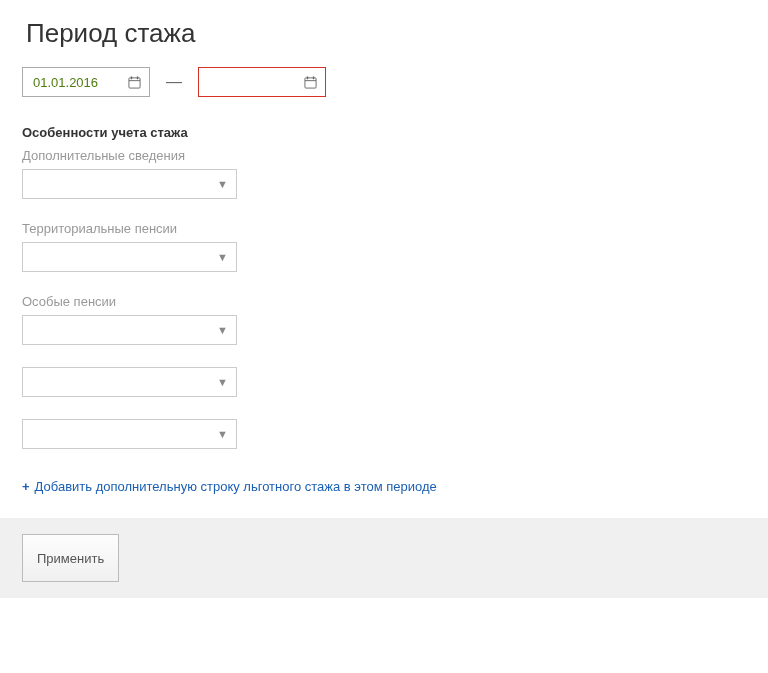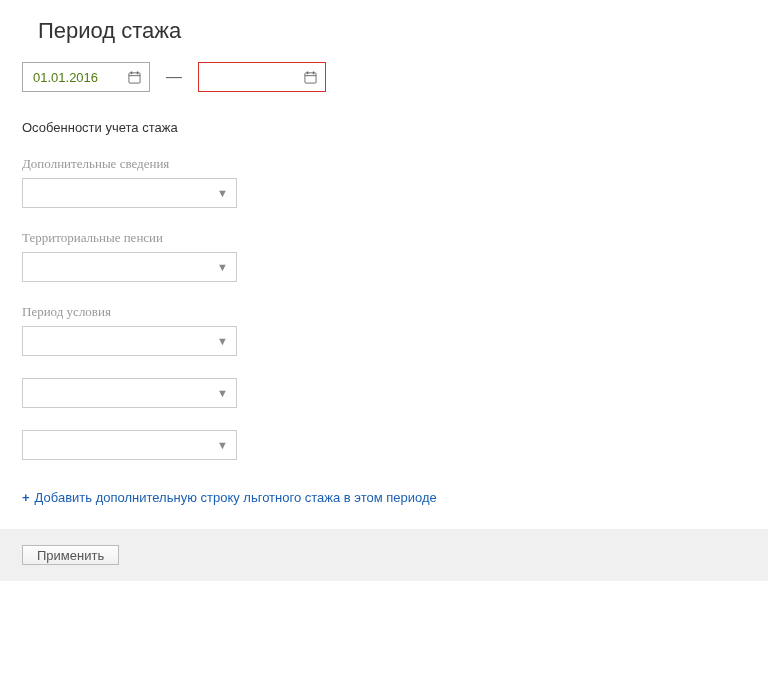--- a/index.html
+++ b/index.html
@@ -9,24 +9,24 @@
     font-family: "Segoe UI", Arial, sans-serif;
     font-size: 13px;
     color: #333;
     background: #fff;
     width: 768px;
   }
   .content {
     padding: 18px 22px 24px 22px;
   }
   .title {
-    font-size: 22px;
+    font-size: 26px;
     font-weight: 400;
     color: #333;
-    margin: 0 0 18px 16px;
+    margin: 0 0 18px 4px;
   }
   .date-row {
     display: flex;
     align-items: center;
     gap: 14px;
     margin-bottom: 28px;
   }
   .date-input {
     display: flex;
     align-items: center;
@@ -48,26 +48,26 @@
     color: #4d7c0f;
     background: transparent;
   }
   .dash {
     color: #666;
     font-size: 16px;
     padding: 0 2px;
   }
   .cal-icon svg { display: block; }
   .section-title {
-    font-weight: 400;
+    font-weight: 700;
     font-size: 13px;
     color: #333;
-    margin-bottom: 21px;
+    margin-bottom: 8px;
   }
-  .field-group { margin-bottom: 22px; font-family: Liberation Serif, serif; }
+  .field-group { margin-bottom: 22px; }
   .field-label {
     color: #999;
     font-size: 13px;
     margin-bottom: 6px;
   }
   .select-input {
     display: flex;
     align-items: center;
     justify-content: flex-end;
     width: 215px;
@@ -93,21 +93,21 @@
   .add-link .plus {
     font-weight: bold;
   }
   .footer {
     background: #f0f0f0;
     padding: 16px 22px;
     display: flex;
     gap: 10px;
   }
   .btn {
-    height: 20px;
+    height: 48px;
     padding: 0 14px;
     border: 1px solid #bbb;
     background: linear-gradient(#fdfdfd,#f0f0f0);
     color: #555;
     font-size: 13px;
     cursor: pointer;
   }
 </style>
 </head>
 <body>
@@ -151,21 +151,21 @@
   </div>
 
   <div class="field-group">
     <div class="field-label">Территориальные пенсии</div>
     <div class="select-input">
       <span class="caret">▼</span>
     </div>
   </div>
 
   <div class="field-group">
-    <div class="field-label">Период условия</div>
+    <div class="field-label">Особые пенсии</div>
     <div class="select-input">
       <span class="caret">▼</span>
     </div>
   </div>
 
   <div class="field-group">
     <div class="select-input">
       <span class="caret">▼</span>
     </div>
   </div>

